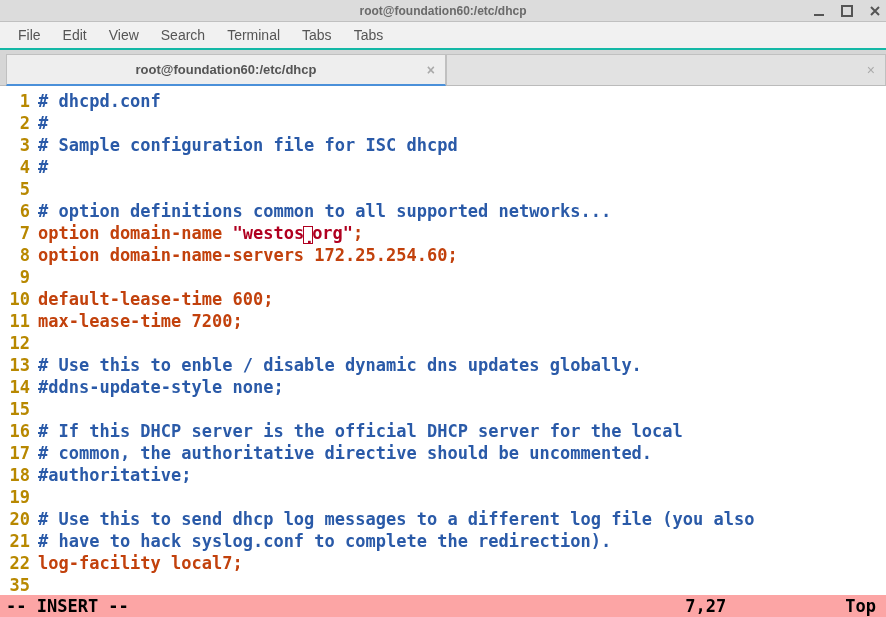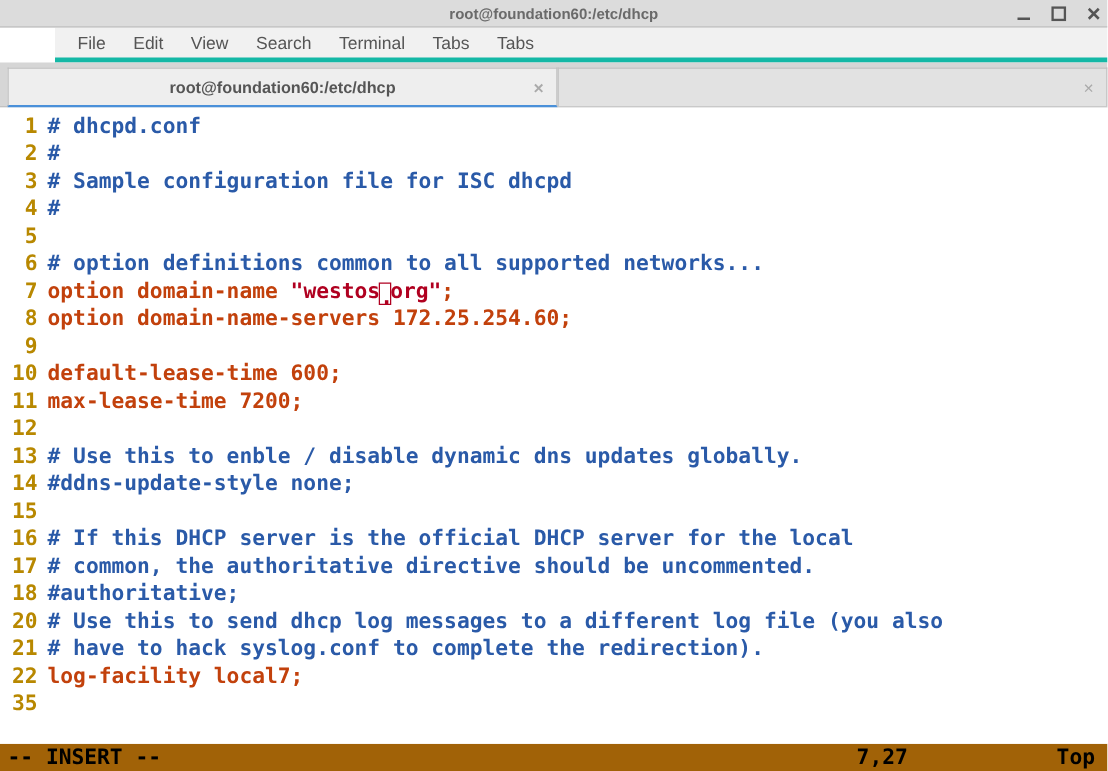--- a/index.html
+++ b/index.html
@@ -45,22 +45,21 @@
     font-size: 13px;
     cursor: pointer;
   }
   .menubar {
     background: #f1f1f1;
     height: 28px;
     display: flex;
     align-items: center;
     padding: 0 8px;
     gap: 2px;
-    border-bottom: 4px solid #14b8a6;
-    margin-left: 44px;
+    border-bottom: 2px solid #14b8a6;
   }
   .menubar-item {
     font-size: 14px;
     color: #555;
     padding: 4px 10px;
     cursor: pointer;
   }
   .tabbar {
     background: #d6d6d6;
     height: 36px;
@@ -129,21 +128,21 @@
     width: 10px;
     height: 18px;
     border: 1px solid #b00020;
     vertical-align: text-bottom;
     margin-left: -1px;
     margin-right: -1px;
     position: relative;
     top: 1px;
   }
   .statusbar {
-    background: #a16207;
+    background: #fca5a5;
     font-family: "DejaVu Sans Mono", monospace;
     font-size: 17px;
     font-weight: bold;
     color: #000;
     height: 22px;
     display: flex;
     align-items: center;
     padding: 0 6px;
   }
   .status-mode { flex: 0 0 auto; }
@@ -207,20 +206,21 @@
     <div class="line"><span class="gutter">9</span><span class="code"></span></div>
     <div class="line"><span class="gutter">10</span><span class="code"><span class="c-text">default-lease-time 600;</span></span></div>
     <div class="line"><span class="gutter">11</span><span class="code"><span class="c-text">max-lease-time 7200;</span></span></div>
     <div class="line"><span class="gutter">12</span><span class="code"></span></div>
     <div class="line"><span class="gutter">13</span><span class="code"><span class="c-comment"># Use this to enble / disable dynamic dns updates globally.</span></span></div>
     <div class="line"><span class="gutter">14</span><span class="code"><span class="c-comment">#ddns-update-style none;</span></span></div>
     <div class="line"><span class="gutter">15</span><span class="code"></span></div>
     <div class="line"><span class="gutter">16</span><span class="code"><span class="c-comment"># If this DHCP server is the official DHCP server for the local</span></span></div>
     <div class="line"><span class="gutter">17</span><span class="code"><span class="c-comment"># common, the authoritative directive should be uncommented.</span></span></div>
     <div class="line"><span class="gutter">18</span><span class="code"><span class="c-comment">#authoritative;</span></span></div>
+    <div class="line"><span class="gutter">19</span><span class="code"></span></div>
     <div class="line"><span class="gutter">20</span><span class="code"><span class="c-comment"># Use this to send dhcp log messages to a different log file (you also</span></span></div>
     <div class="line"><span class="gutter">21</span><span class="code"><span class="c-comment"># have to hack syslog.conf to complete the redirection).</span></span></div>
     <div class="line"><span class="gutter">22</span><span class="code"><span class="c-text">log-facility local7;</span></span></div>
     <div class="line"><span class="gutter">35</span><span class="code"></span></div>
   </div>
 
 <div class="statusbar">
   <span class="status-mode">-- INSERT --</span>
   <span class="status-gap"></span>
   <span class="status-pos">7,27</span>

